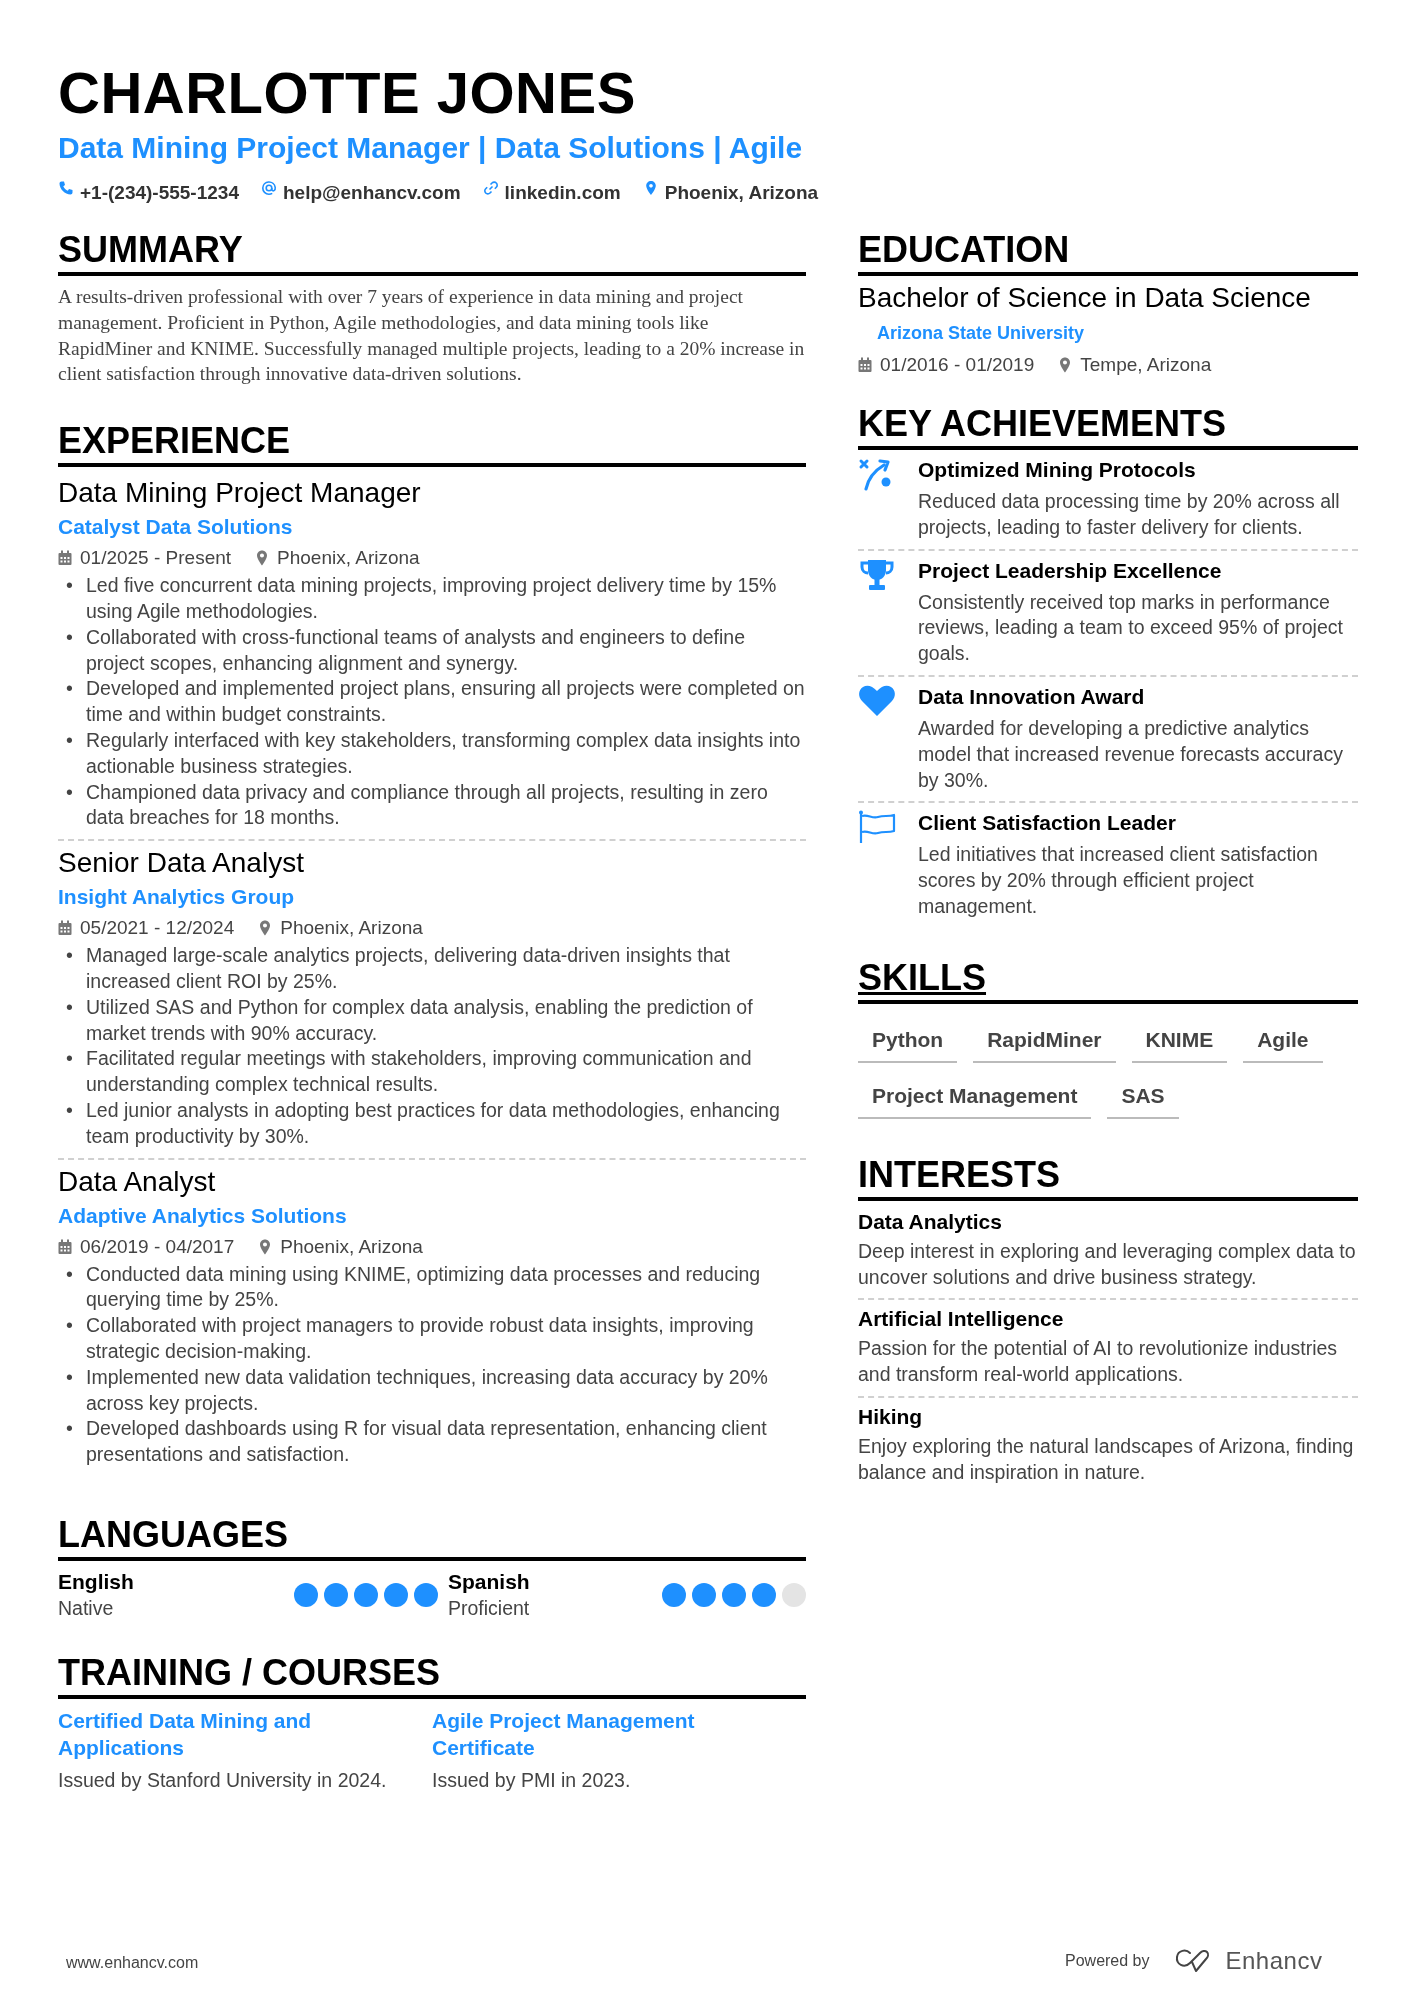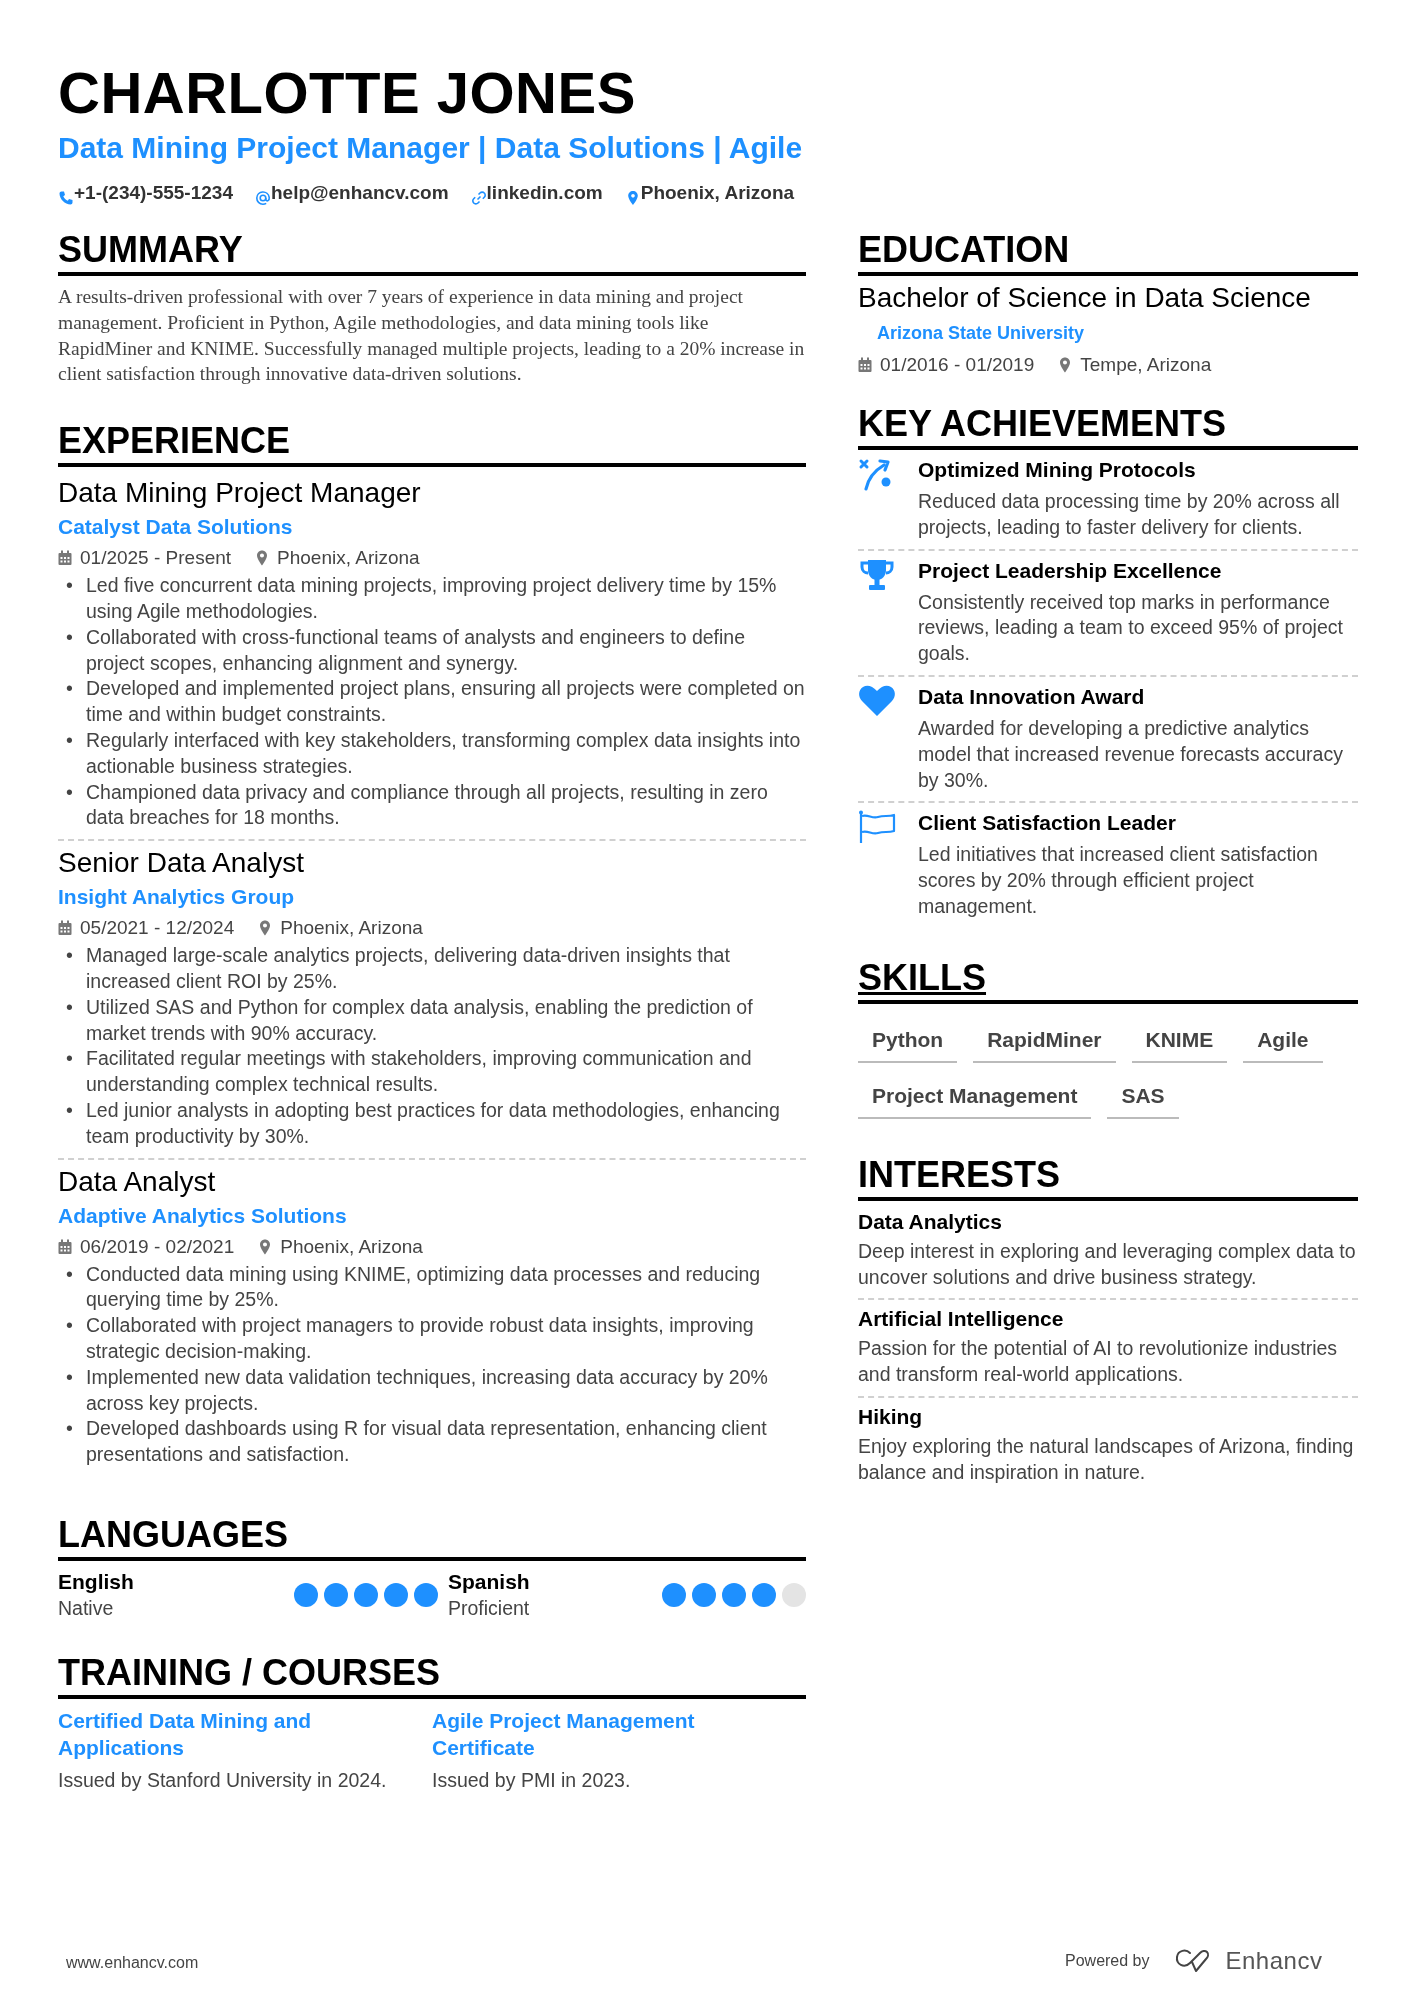--- a/index.html
+++ b/index.html
@@ -5,21 +5,21 @@
   * { box-sizing: border-box; margin: 0; padding: 0; }
   html, body { width: 1410px; height: 1995px; background: #ffffff; }
   body { font-family: "Liberation Sans", "DejaVu Sans", sans-serif; color: #333; position: relative; overflow: hidden; }
 
   .page { position: absolute; left: 0; top: 12px; width: 1410px; height: 1995px; }
 
   
   .name { position: absolute; left: 58px; top: 46px; font-size: 58px; font-weight: 700; color: #000; letter-spacing: 0.5px; line-height: 70px; }
   .title { position: absolute; left: 58px; top: 116px; font-size: 30px; font-weight: 700; color: #1e90ff; line-height: 40px; }
   .contacts { position: absolute; left: 58px; top: 168px; display: flex; gap: 22px; font-size: 19px; font-weight: 700; color: #333; line-height: 26px; }
-  .contact { display: flex; align-items: flex-end; }
+  .contact { display: flex; align-items: flex-start; gap: 6px; }
   .contact svg { width: 16px; height: 16px; }
 
   
   .left { position: absolute; left: 58px; top: 216px; width: 748px; }
   .right { position: absolute; left: 858px; top: 216px; width: 500px; }
 
   .sec-title { font-size: 36px; font-weight: 700; color: #000; line-height: 44px; border-bottom: 4px solid #000; padding-bottom: 0; margin-bottom: 8px; }
 
   .para { font-size: 19.5px; color: #444; line-height: 25.8px; font-family: Liberation Serif, serif; }
 
@@ -208,21 +208,21 @@
                 <rect x="9" y="0.5" width="2" height="4" fill="#777"></rect>
                 <g fill="#fff">
                   <rect x="2.5" y="7" width="2" height="2"></rect>
                   <rect x="6" y="7" width="2" height="2"></rect>
                   <rect x="9.5" y="7" width="2" height="2"></rect>
                   <rect x="2.5" y="10.5" width="2" height="2"></rect>
                   <rect x="6" y="10.5" width="2" height="2"></rect>
                   <rect x="9.5" y="10.5" width="2" height="2"></rect>
                 </g>
               </svg>
-              <span>06/2019 - 02/2021</span>
+              <span>06/2019 - 04/2017</span>
             </span>
           <span class="meta-item">
               <svg viewBox="0 0 14 16">
                 <path d="M7 0.5 C4.2 0.5 2 2.7 2 5.5 C2 9 7 15.5 7 15.5 C7 15.5 12 9 12 5.5 C12 2.7 9.8 0.5 7 0.5Z M7 7.5 C5.9 7.5 5 6.6 5 5.5 C5 4.4 5.9 3.5 7 3.5 C8.1 3.5 9 4.4 9 5.5 C9 6.6 8.1 7.5 7 7.5Z" fill="#777"></path>
               </svg>
               <span>Phoenix, Arizona</span>
             </span>
         </div>
         <ul class="bullets">
           <li>Conducted data mining using KNIME, optimizing data processes and reducing querying time by 25%.</li>

